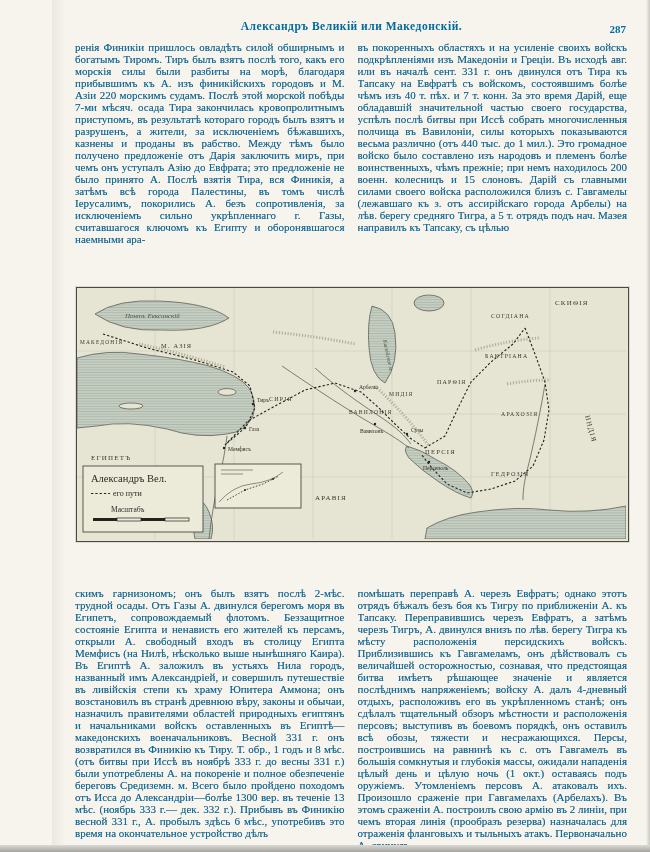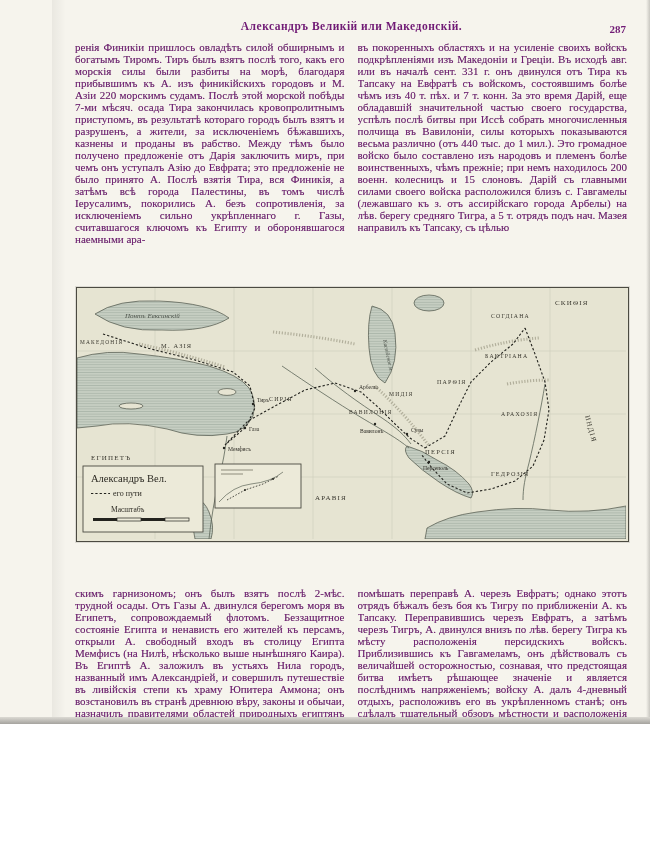--- a/index.html
+++ b/index.html
@@ -1,20 +1,20 @@
 <!DOCTYPE html>
 <html><head>
 <meta charset="utf-8">
 <style>
   html,body { margin:0; padding:0; }
   .page {
-    position:relative; width:650px; height:724px;
+    position:relative; width:650px; height:852px;
     background:#f6f4ed; overflow:hidden;
     font-family:"Liberation Serif","DejaVu Serif",serif;
-    color:#701a75;
+    color:#0369a1;
   }
   .scan-edge-bottom{position:absolute;left:0;bottom:0;width:100%;height:7px;
     background:linear-gradient(to bottom,#dcdad4,#a5a39e);}
   .scan-edge-right{position:absolute;top:0;right:0;width:4px;height:100%;
     background:linear-gradient(to left,#c9c7c1,rgba(201,199,193,0));}
   .gutter-shade{position:absolute;top:0;left:52px;width:14px;height:100%;
     background:linear-gradient(to right,rgba(0,0,0,0.05),rgba(0,0,0,0));}
 
   .header{position:absolute;top:20px;left:75px;right:22px;height:16px;}
   .header-title{text-align:center;font-weight:bold;font-size:11.5px;letter-spacing:0.5px;}

